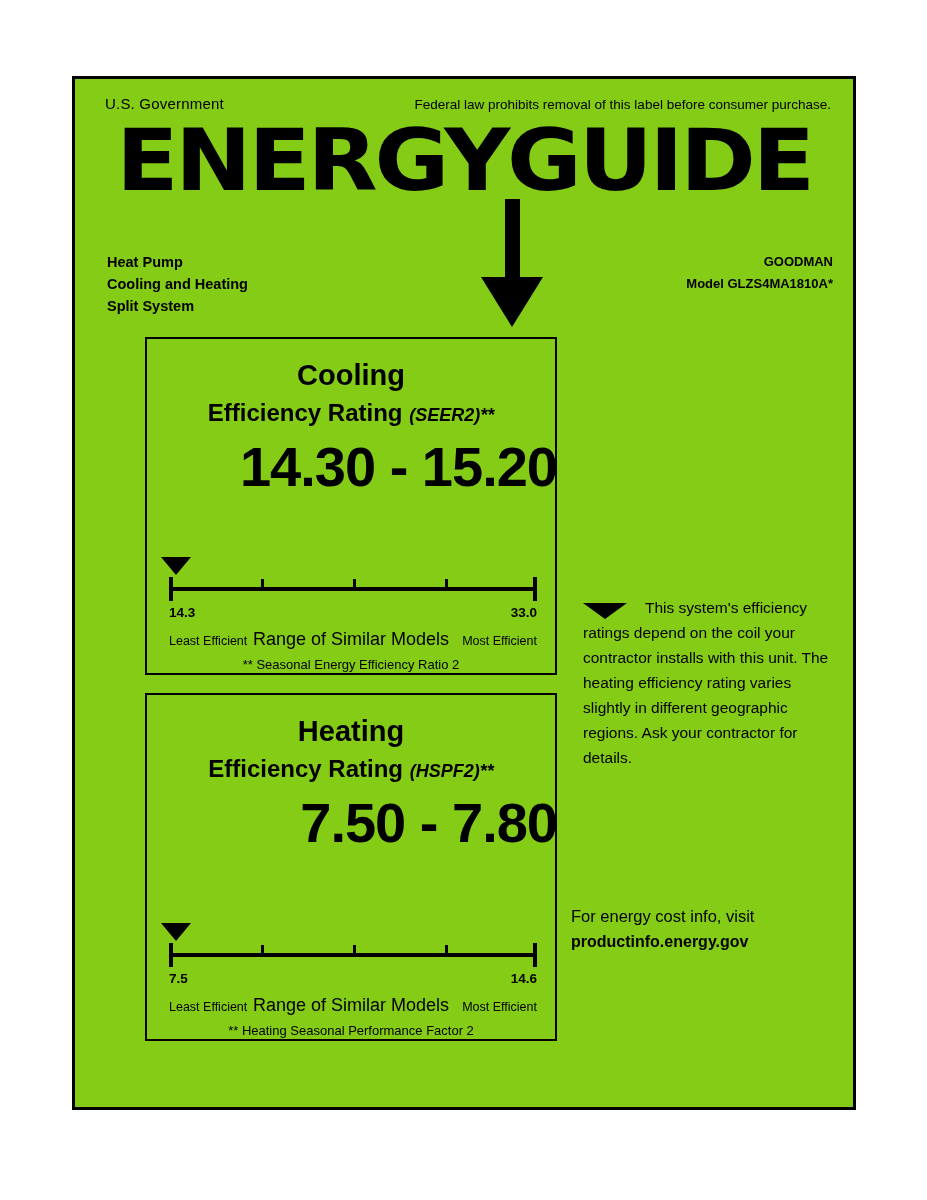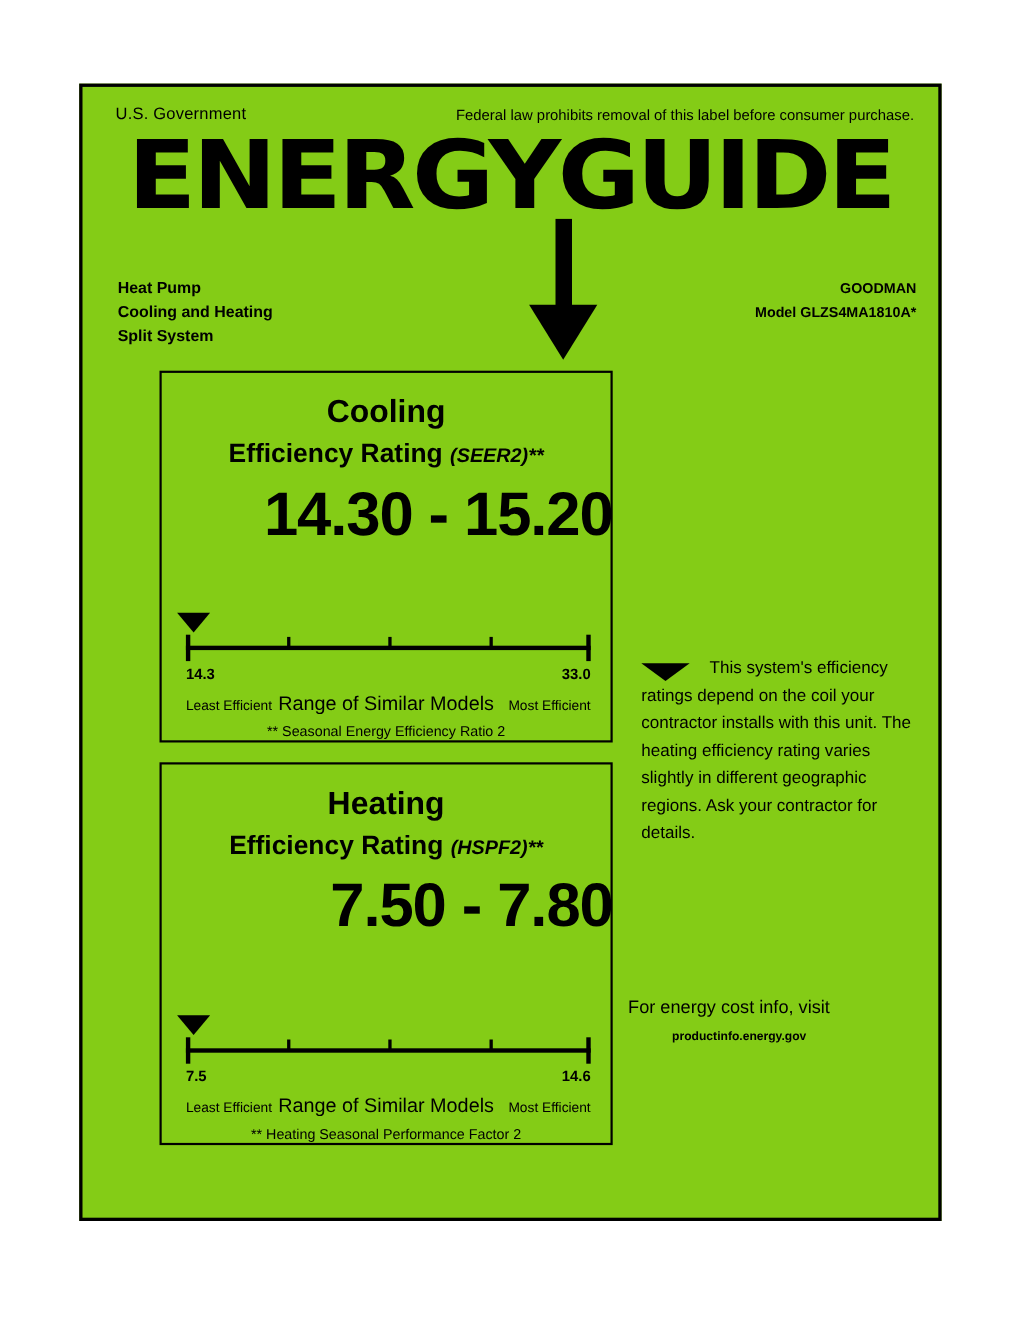--- a/index.html
+++ b/index.html
@@ -292,22 +292,21 @@
     position: absolute;
     left: 496px;
     top: 824px;
     width: 280px;
     font-size: 16.5px;
     line-height: 26px;
     color: #000;
   }
   .cost-info .url {
     font-weight: bold;
-    font-size: 11px;
-    margin-left: 40px;
+    font-size: 16px;
   }
 </style>
 </head>
 <body>
 
 <div id="label">
 
   <div class="top-row">
     <div class="gov-text">U.S. Government</div>
     <div class="fed-text">Federal law prohibits removal of this label before consumer purchase.</div>

